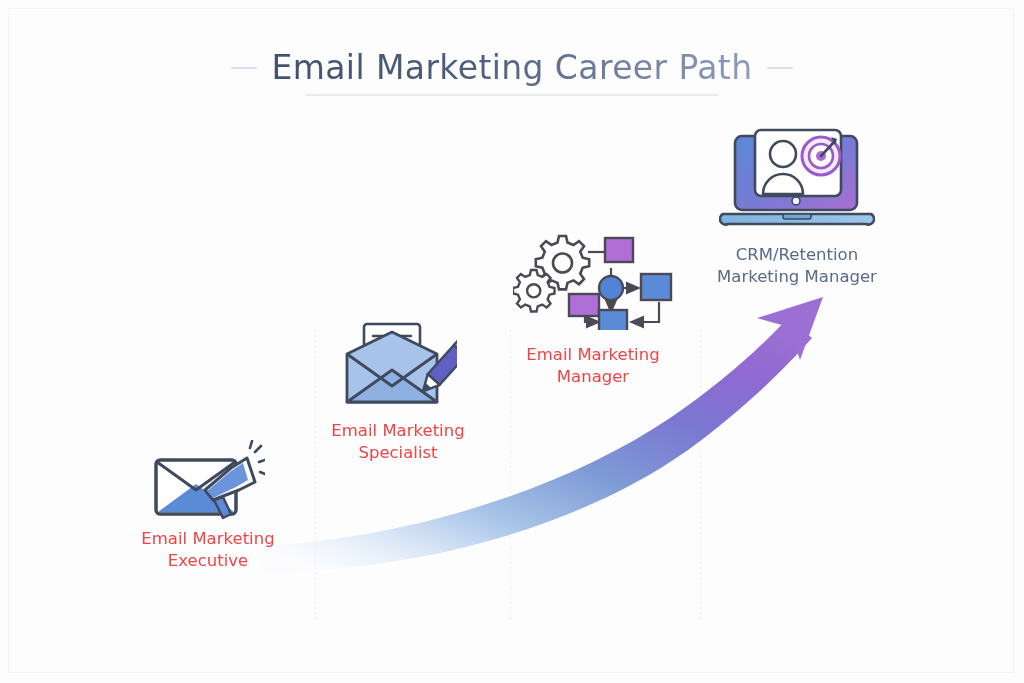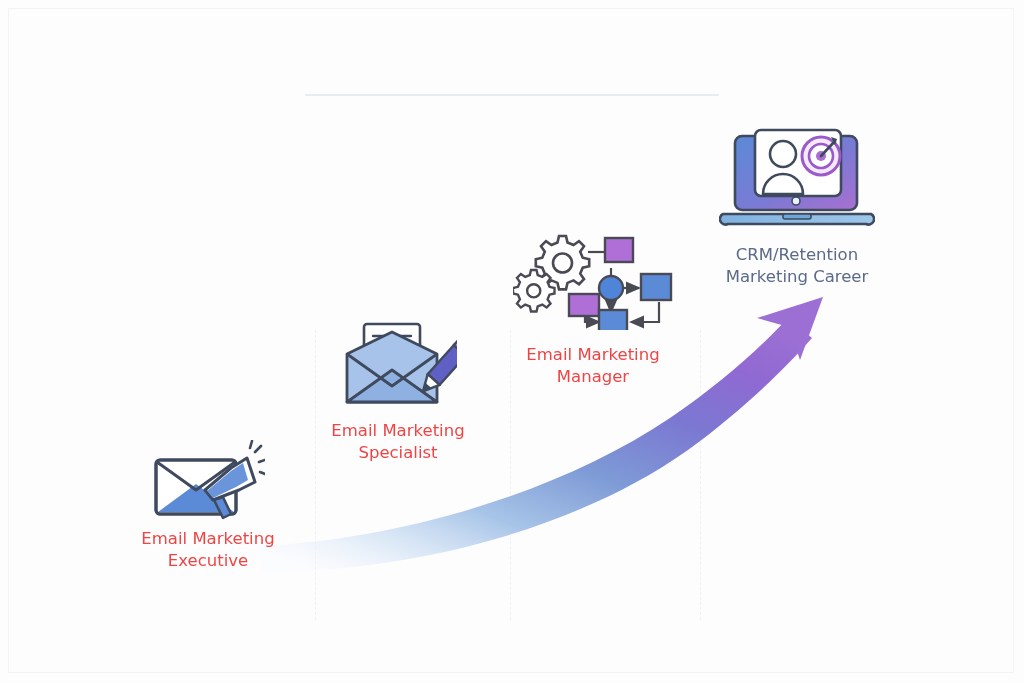--- a/index.html
+++ b/index.html
@@ -108,20 +108,25 @@
 
 <div id="canvas">
 
   <div class="frame-border"></div>
 
   <div class="gridline" style="left:315px; top:330px; height:290px;"></div>
   <div class="gridline" style="left:510px; top:330px; height:290px;"></div>
   <div class="gridline" style="left:700px; top:330px; height:290px;"></div>
 
   <div class="title-wrap">
+    <div class="title-row">
+      <span class="title-dash"></span>
+      <span class="page-title">Email Marketing Career Path</span>
+      <span class="title-dash"></span>
+    </div>
     <div class="title-underline"></div>
   </div>
 
   <svg class="growth-arrow" viewBox="0 0 1024 683">
     <defs>
       <linearGradient id="arrowGrad" x1="0.10" y1="1" x2="0.92" y2="0.05">
         <stop offset="0%" stop-color="#eef5fc" stop-opacity="0.15"></stop>
         <stop offset="12%" stop-color="#dbe8f7" stop-opacity="0.75"></stop>
         <stop offset="30%" stop-color="#a7c4e8"></stop>
         <stop offset="50%" stop-color="#7e9ad6"></stop>
@@ -255,16 +260,16 @@
       <path d="M44 66 a20 20 0 0 1 40 0 Z" fill="#ffffff" stroke="#3f4a5e" stroke-width="2.6" stroke-linejoin="round"></path>
 
       <circle cx="102" cy="28" r="19" fill="#f3e9fb" stroke="#9b59c9" stroke-width="3"></circle>
       <circle cx="102" cy="28" r="12" fill="#ffffff" stroke="#9b59c9" stroke-width="2.6"></circle>
       <circle cx="102" cy="28" r="5" fill="#a96fd0"></circle>
 
       <path d="M102 28 L116 13" stroke="#3f4a5e" stroke-width="2.6" stroke-linecap="round"></path>
       <path d="M112 9 L118 11 L116 17 Z" fill="#3f4a5e"></path>
     </svg>
     <div class="stage-label muted" style="margin-top:12px;">CRM/Retention
-Marketing Career</div>
+Marketing Manager</div>
   </div>
 
 </div>
 
 </body></html>

